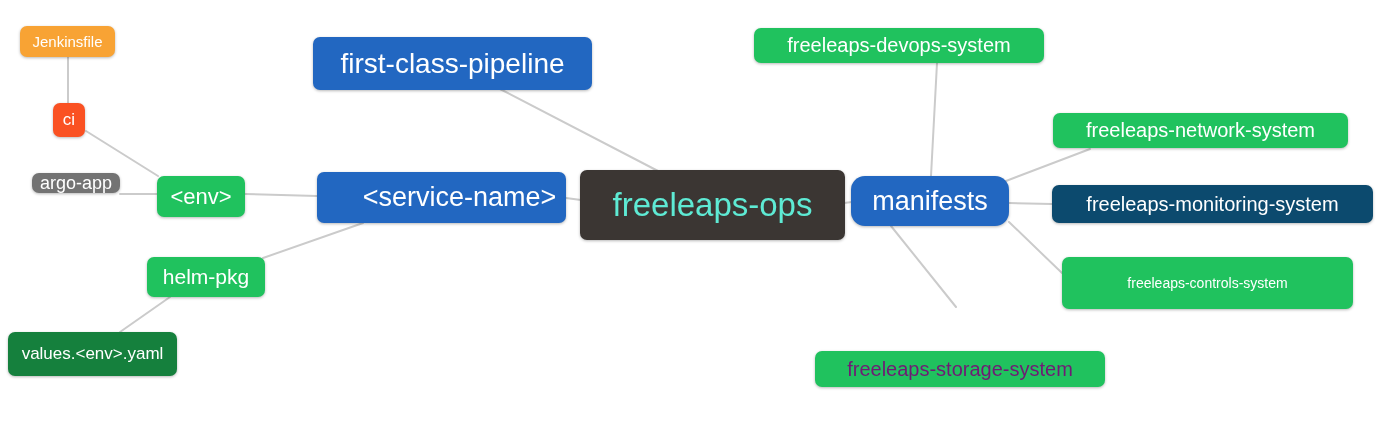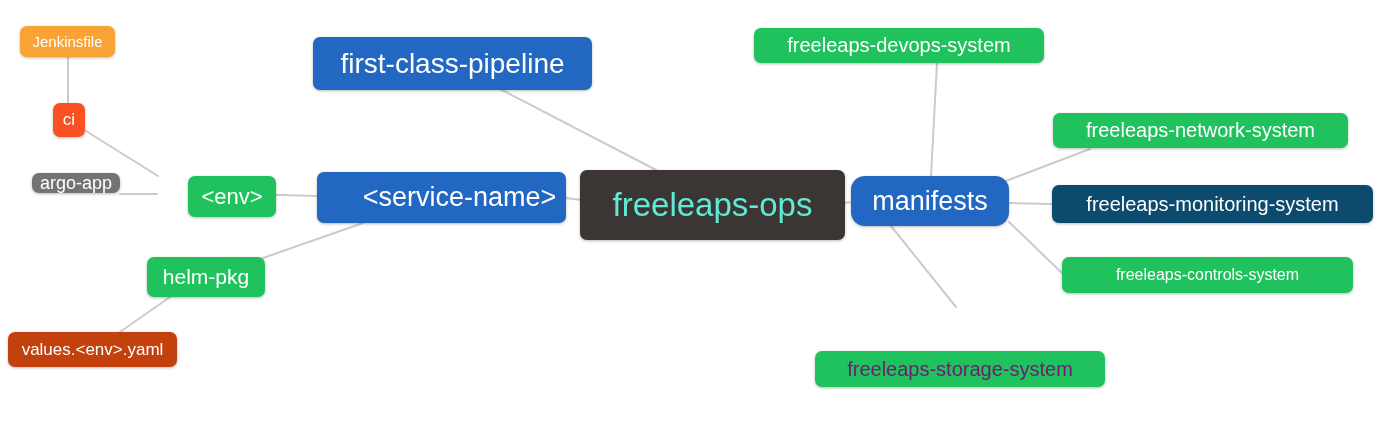--- a/index.html
+++ b/index.html
@@ -61,27 +61,27 @@
 
 <div class="node" style="left: 20px; top: 26px; width: 95px; height: 31px; background: rgb(248, 163, 52); font-size: 15px; color: rgb(255, 255, 255);">
       <span>Jenkinsfile</span>
     </div>
     <div class="node" style="left: 53px; top: 103px; width: 32px; height: 34px; background: rgb(250, 81, 34); font-size: 17px; color: rgb(255, 255, 255);">
       <span>ci</span>
     </div>
     <div class="node" style="left: 32px; top: 173px; width: 88px; height: 20px; background: #737373; font-size: 18px; color: rgb(255, 255, 255);">
       <span>argo-app</span>
     </div>
-    <div class="node" style="left: 157px; top: 176px; width: 88px; height: 41px; background: rgb(32, 194, 94); font-size: 22px; color: rgb(255, 255, 255); margin-left: 31px;">
+    <div class="node" style="left: 157px; top: 176px; width: 88px; height: 41px; background: rgb(32, 194, 94); font-size: 22px; color: rgb(255, 255, 255);">
       <span>&lt;env&gt;</span>
     </div>
     <div class="node" style="left: 147px; top: 257px; width: 118px; height: 40px; background: rgb(32, 194, 94); font-size: 21px; color: rgb(255, 255, 255); align-items: center;">
       <span>helm-pkg</span>
     </div>
-    <div class="node" style="left: 8px; top: 332px; width: 169px; height: 35px; background: #c2410c; font-size: 17px; color: rgb(255, 255, 255);">
+    <div class="node" style="left: 8px; top: 332px; width: 169px; height: 44px; background: #15803d; font-size: 17px; color: rgb(255, 255, 255);">
       <span>values.&lt;env&gt;.yaml</span>
     </div>
     <div class="node" style="left: 313px; top: 37px; width: 279px; height: 53px; background: rgb(34, 103, 193); font-size: 28px; color: rgb(255, 255, 255);">
       <span>first-class-pipeline</span>
     </div>
     <div class="node" style="left: 317px; top: 172px; width: 249px; height: 51px; background: rgb(34, 103, 193); font-size: 27px; color: rgb(255, 255, 255); padding-left: 36px;">
       <span>&lt;service-name&gt;</span>
     </div>
     <div class="node" style="left: 580px; top: 170px; width: 265px; height: 70px; background: rgb(59, 54, 51); font-size: 33px; color: #5eead4;">
       <span>freeleaps-ops</span>
@@ -91,19 +91,19 @@
     </div>
     <div class="node" style="left: 754px; top: 28px; width: 290px; height: 35px; background: rgb(32, 194, 94); font-size: 20px; color: rgb(255, 255, 255);">
       <span>freeleaps-devops-system</span>
     </div>
     <div class="node" style="left: 1053px; top: 113px; width: 295px; height: 35px; background: rgb(32, 194, 94); font-size: 20px; color: rgb(255, 255, 255);">
       <span>freeleaps-network-system</span>
     </div>
     <div class="node" style="left: 1052px; top: 185px; width: 321px; height: 38px; background: #0c4a6e; font-size: 20px; color: rgb(255, 255, 255);">
       <span>freeleaps-monitoring-system</span>
     </div>
-    <div class="node" style="left: 1062px; top: 257px; width: 291px; height: 36px; background: rgb(32, 194, 94); font-size: 16px; color: rgb(255, 255, 255);">
+    <div class="node" style="left: 1062px; top: 257px; width: 291px; height: 52px; background: rgb(32, 194, 94); font-size: 14px; color: rgb(255, 255, 255);">
       <span>freeleaps-controls-system</span>
     </div>
     <div class="node" style="left: 815px; top: 307px; width: 290px; height: 36px; background: rgb(32, 194, 94); font-size: 20px; color: #701a75; margin-top: 44px;">
       <span>freeleaps-storage-system</span>
     </div>
   </div>
 
 </body></html>

